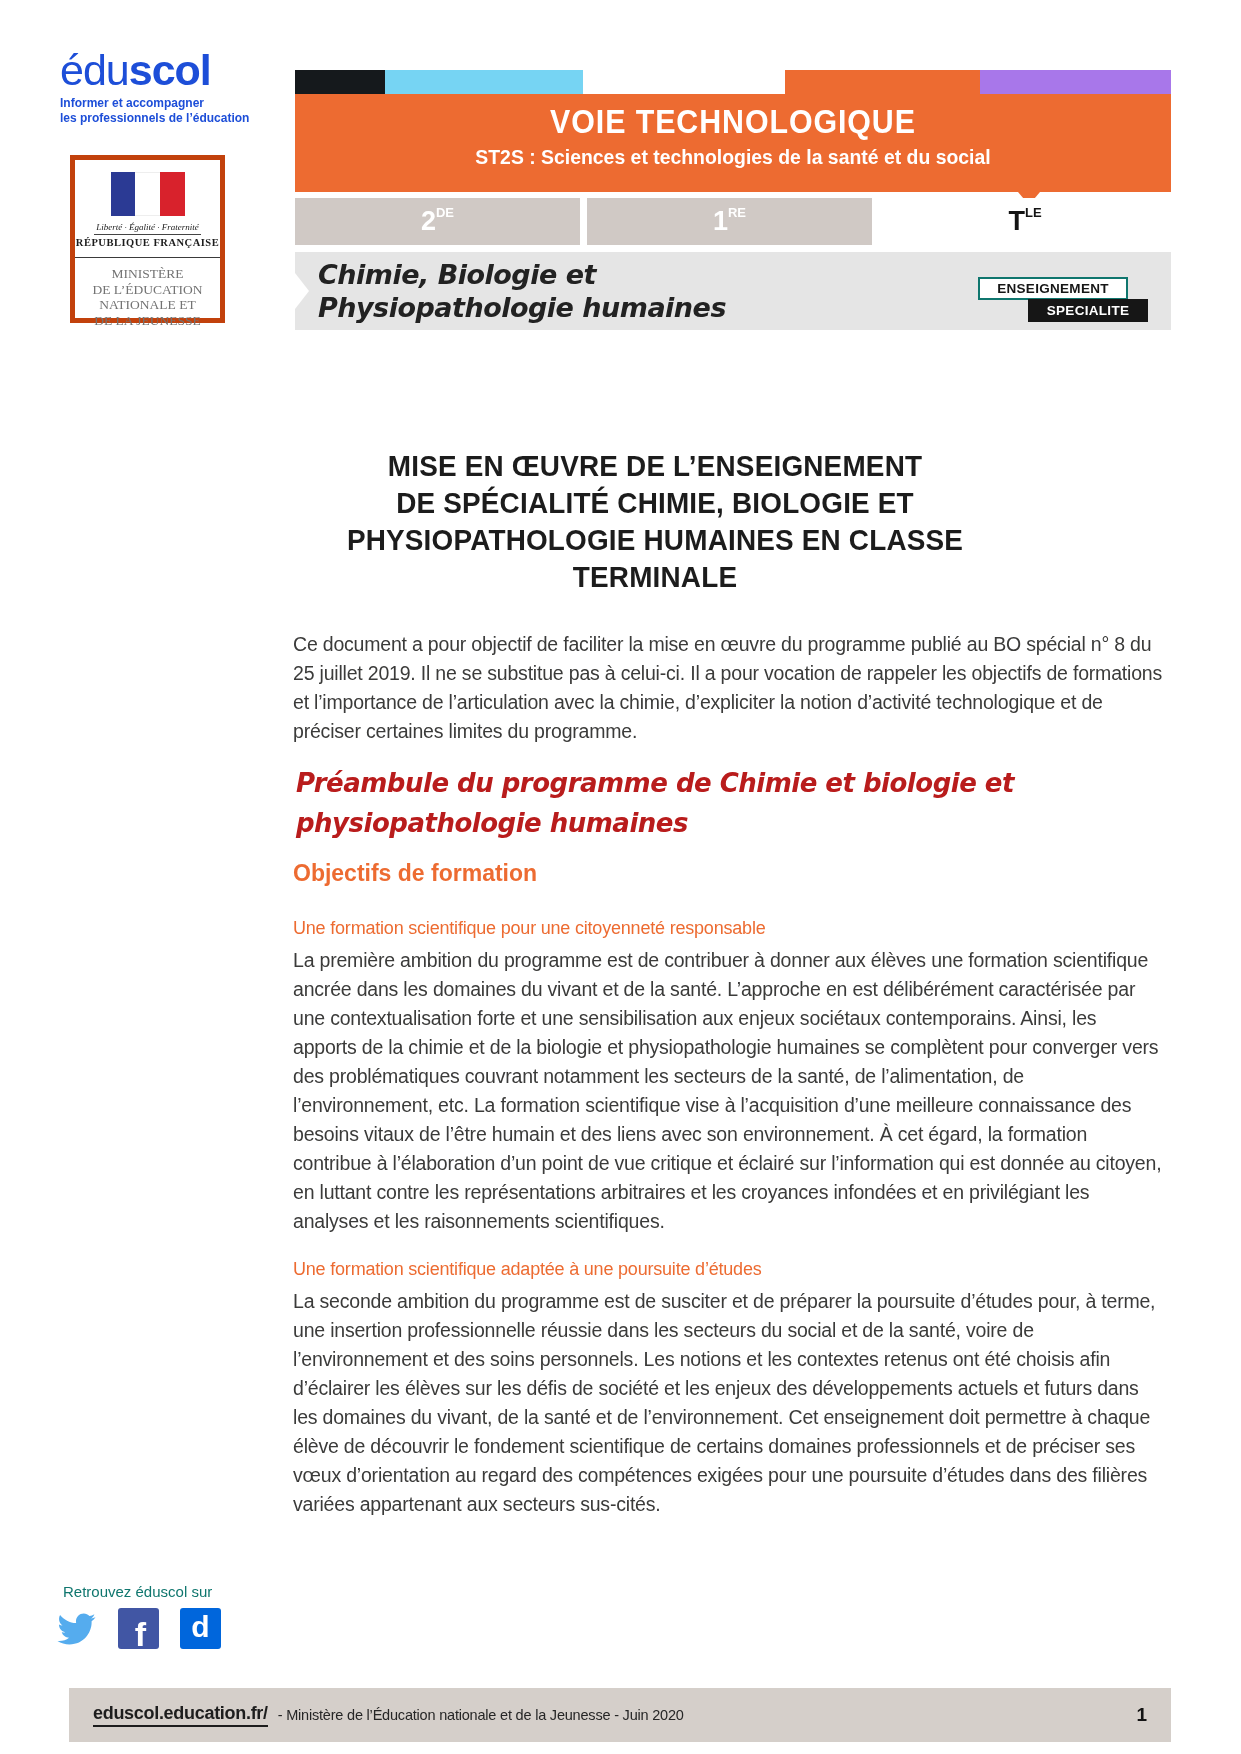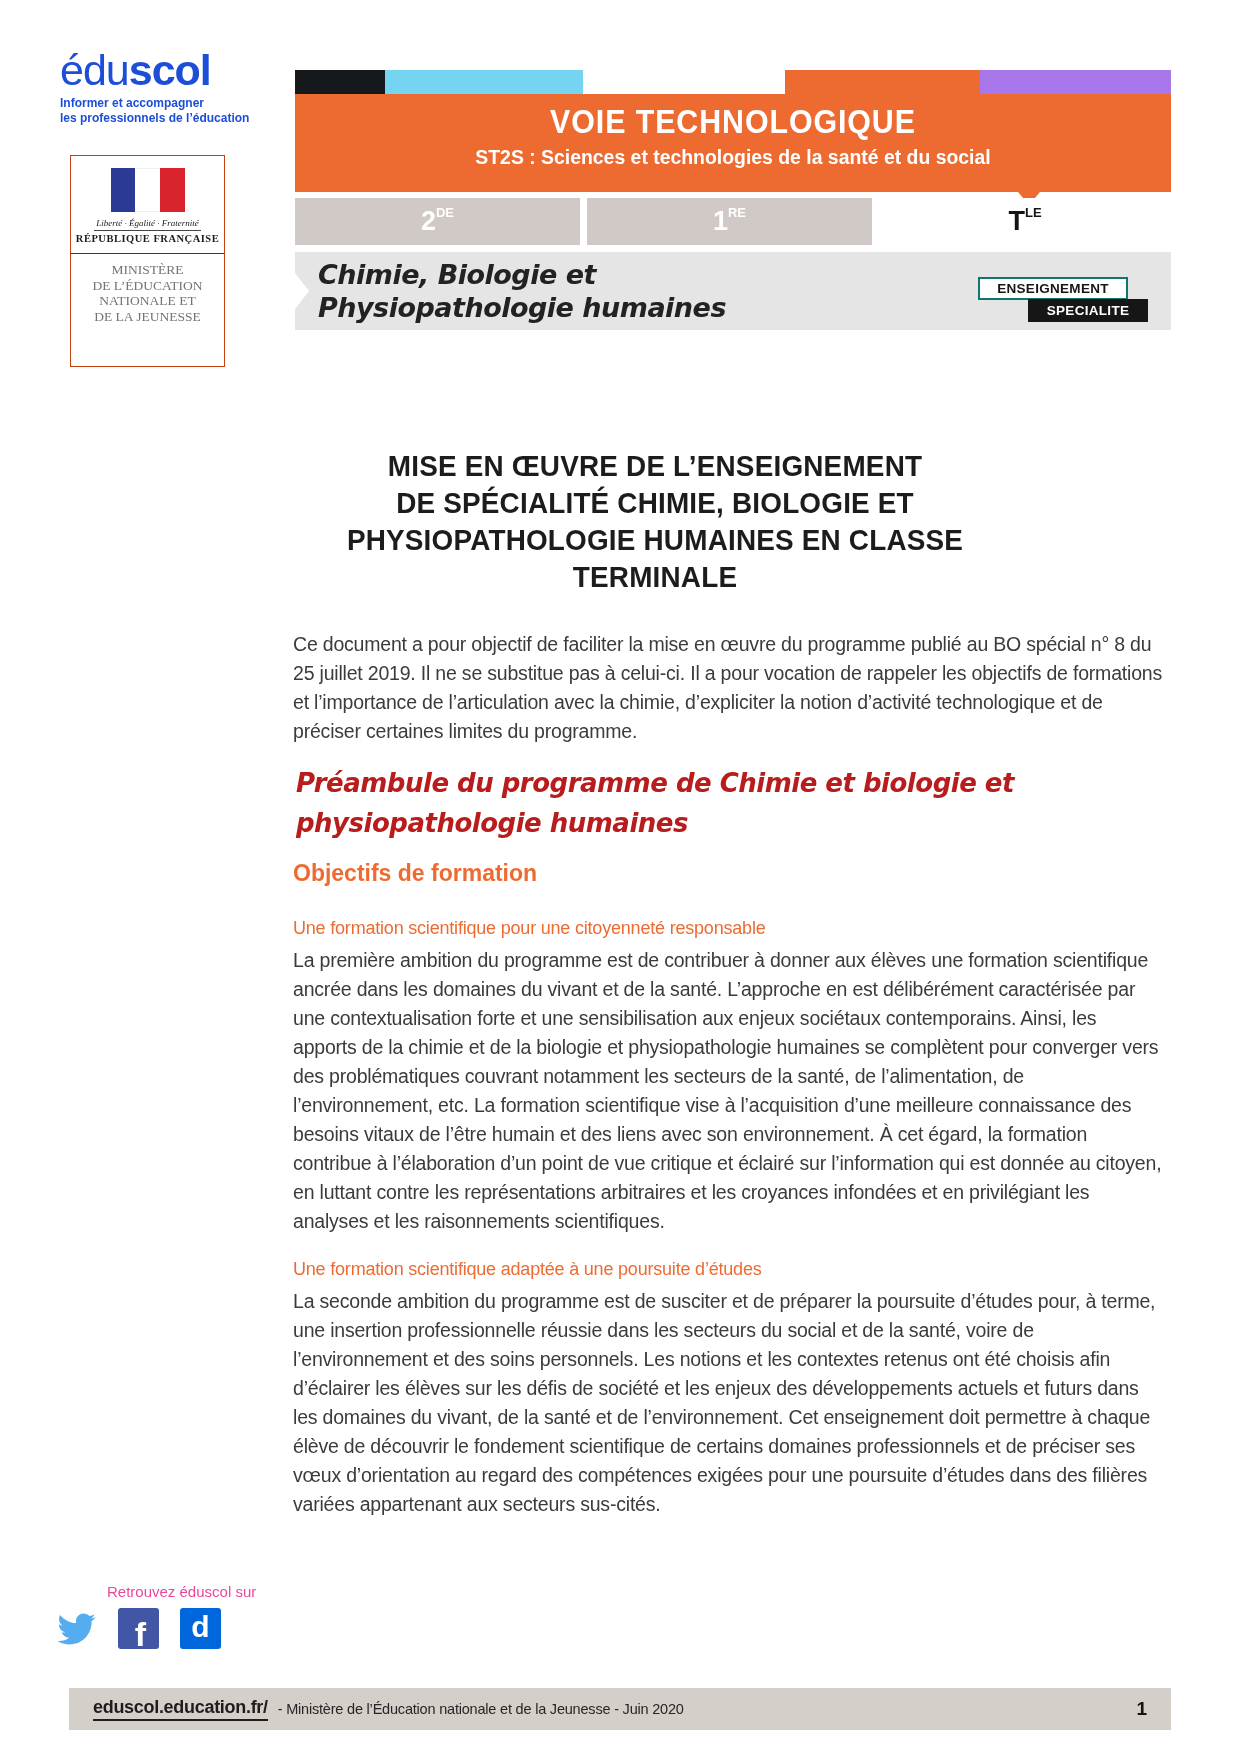--- a/index.html
+++ b/index.html
@@ -11,22 +11,22 @@
   }
 
   
   .eduscol-logo { position:absolute; left:60px; top:48px; color:#1d4ed8; }
   .eduscol-logo .wordmark { font-size:43px; letter-spacing:-1px; line-height:44px; }
   .eduscol-logo .wordmark .thin { font-weight:400; }
   .eduscol-logo .wordmark .bold { font-weight:800; }
   .eduscol-logo .tagline { font-size:12px; font-weight:700; line-height:15px; margin-top:4px; }
 
   .ministry-box {
-    position:absolute; left:70px; top:155px; width:155px; height:212px;
-    border:1px solid #c2410c; background:#fff;
+    position:absolute; left:70px; top:155px; width:155px; height:168px;
+    border:5px solid #c2410c; background:#fff;
   }
   .ministry-flagsec { height:98px; border-bottom:1px solid #3a3a3a; text-align:center; padding-top:12px; }
   .flag { width:74px; height:44px; margin:0 auto; display:flex; }
   .flag .b { flex:1; background:#2b3a94; }
   .flag .w { flex:1; background:#ffffff; border-top:1px solid #eee; border-bottom:1px solid #eee; }
   .flag .r { flex:1; background:#d8222c; }
   .motto { font-family:"Liberation Serif", serif; font-style:italic; font-size:9px; color:#1c1c1c;
            margin-top:5px; display:inline-block; border-bottom:1px solid #444; padding:0 2px 2px 2px; }
   .republic { font-family:"Liberation Serif", serif; font-weight:700; font-size:10.5px; letter-spacing:0.5px; color:#1c1c1c; margin-top:2px; }
   .ministry-namesec { padding-top:8px; text-align:center; }
@@ -77,31 +77,31 @@
     font-family:"DejaVu Sans", sans-serif; font-style:italic; font-weight:600;
     font-size:26px; line-height:40px; color:#b91c1c; letter-spacing:-0.5px; }
   .h-orange-lg { position:absolute; left:293px; top:860px; font-size:23px; font-weight:800; color:#ed6b31; }
   .h-orange-sm { position:absolute; left:293px; font-size:18px; font-weight:400; color:#ed6b31; letter-spacing:-0.2px; }
   .sub1-h { top:918px; }
   .para1 { top:946px; }
   .sub2-h { top:1259px; }
   .para2 { top:1287px; }
 
   
-  .social-label { position:absolute; left:63px; top:1583px; font-size:15px; color:#ec4899;margin-left:44px; }
+  .social-label { position:absolute; left:63px; top:1583px; font-size:15px; color:#0f766e; }
   .social-icon { position:absolute; top:1608px; width:41px; height:41px; border-radius:3px;
     display:flex; align-items:center; justify-content:center; cursor:pointer; }
   .icon-twitter { left:56px; background:transparent; }
   .icon-facebook { left:118px; background:#4156a4; color:#fff; font-weight:800; font-size:34px;
     font-family:"Liberation Serif", serif; overflow:hidden; }
   .icon-facebook span { position:relative; top:6px; left:2px; font-family:"Liberation Sans", sans-serif; }
   .icon-dailymotion { left:180px; background:#0066dc; color:#fff; font-weight:800; font-size:30px; }
   .icon-dailymotion span { position:relative; top:-2px; }
 
-  .footer-bar { position:absolute; left:69px; top:1688px; width:1102px; height:42px; background:#d5cfca;
+  .footer-bar { position:absolute; left:69px; top:1688px; width:1102px; height:54px; background:#d5cfca;
     display:flex; align-items:center; padding:0 24px; }
   .footer-site { font-size:18px; font-weight:800; color:#1d1d1d; border-bottom:2px solid #1d1d1d;
     padding-bottom:1px; letter-spacing:-0.3px; cursor:pointer; }
   .footer-credit { font-size:14.5px; color:#262626; margin-left:10px; letter-spacing:-0.2px; }
   .footer-page { margin-left:auto; font-size:19px; font-weight:800; color:#141414; }
 </style>
 </head>
 <body>
 
 <div class="page">

